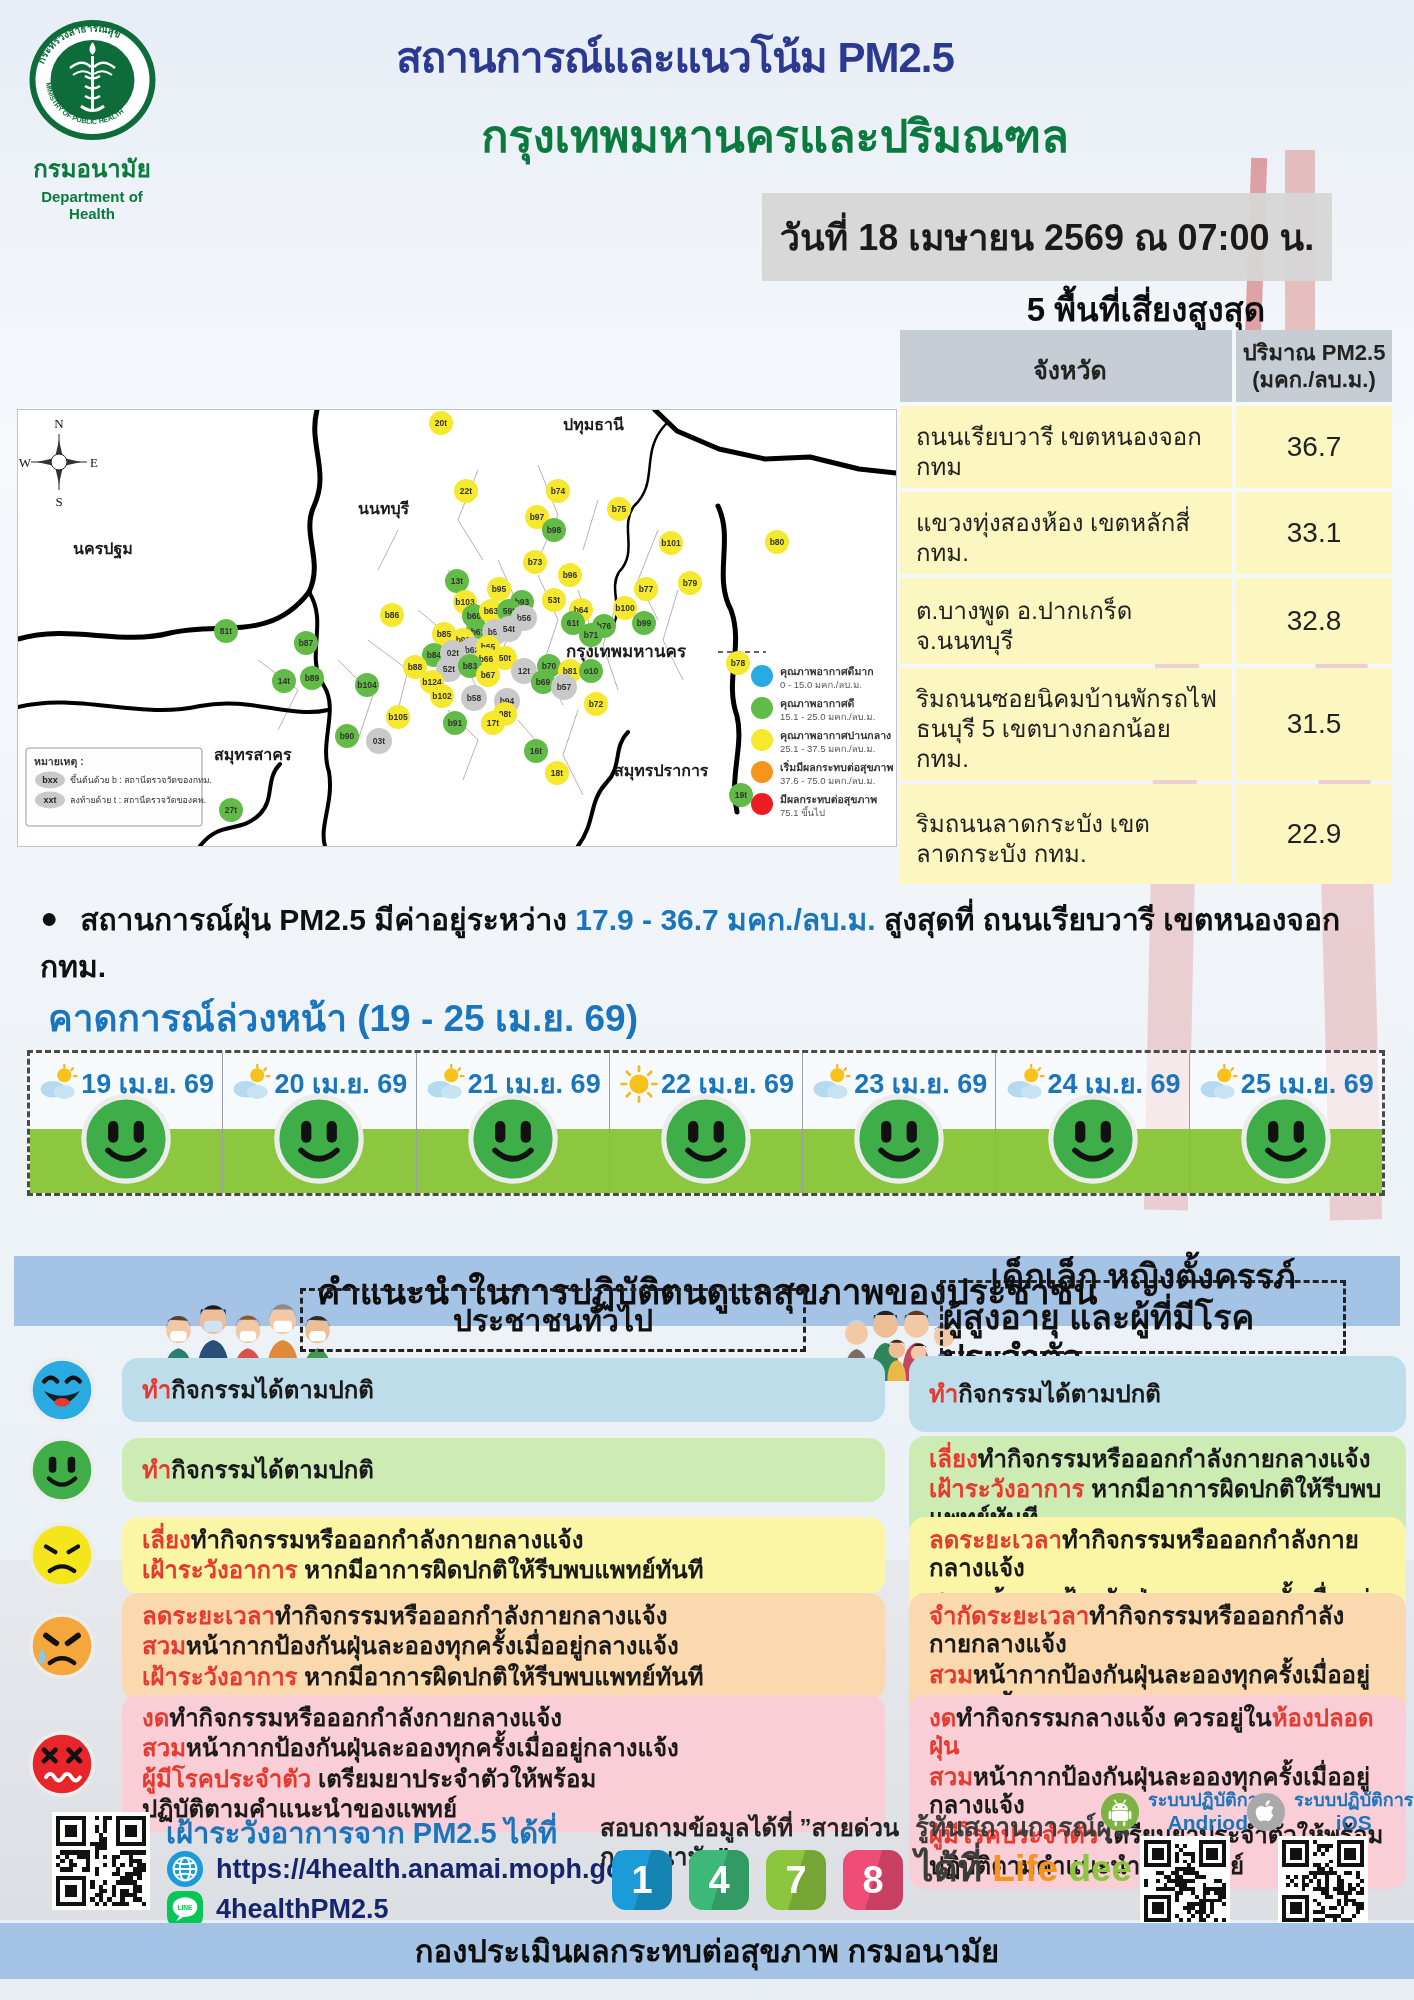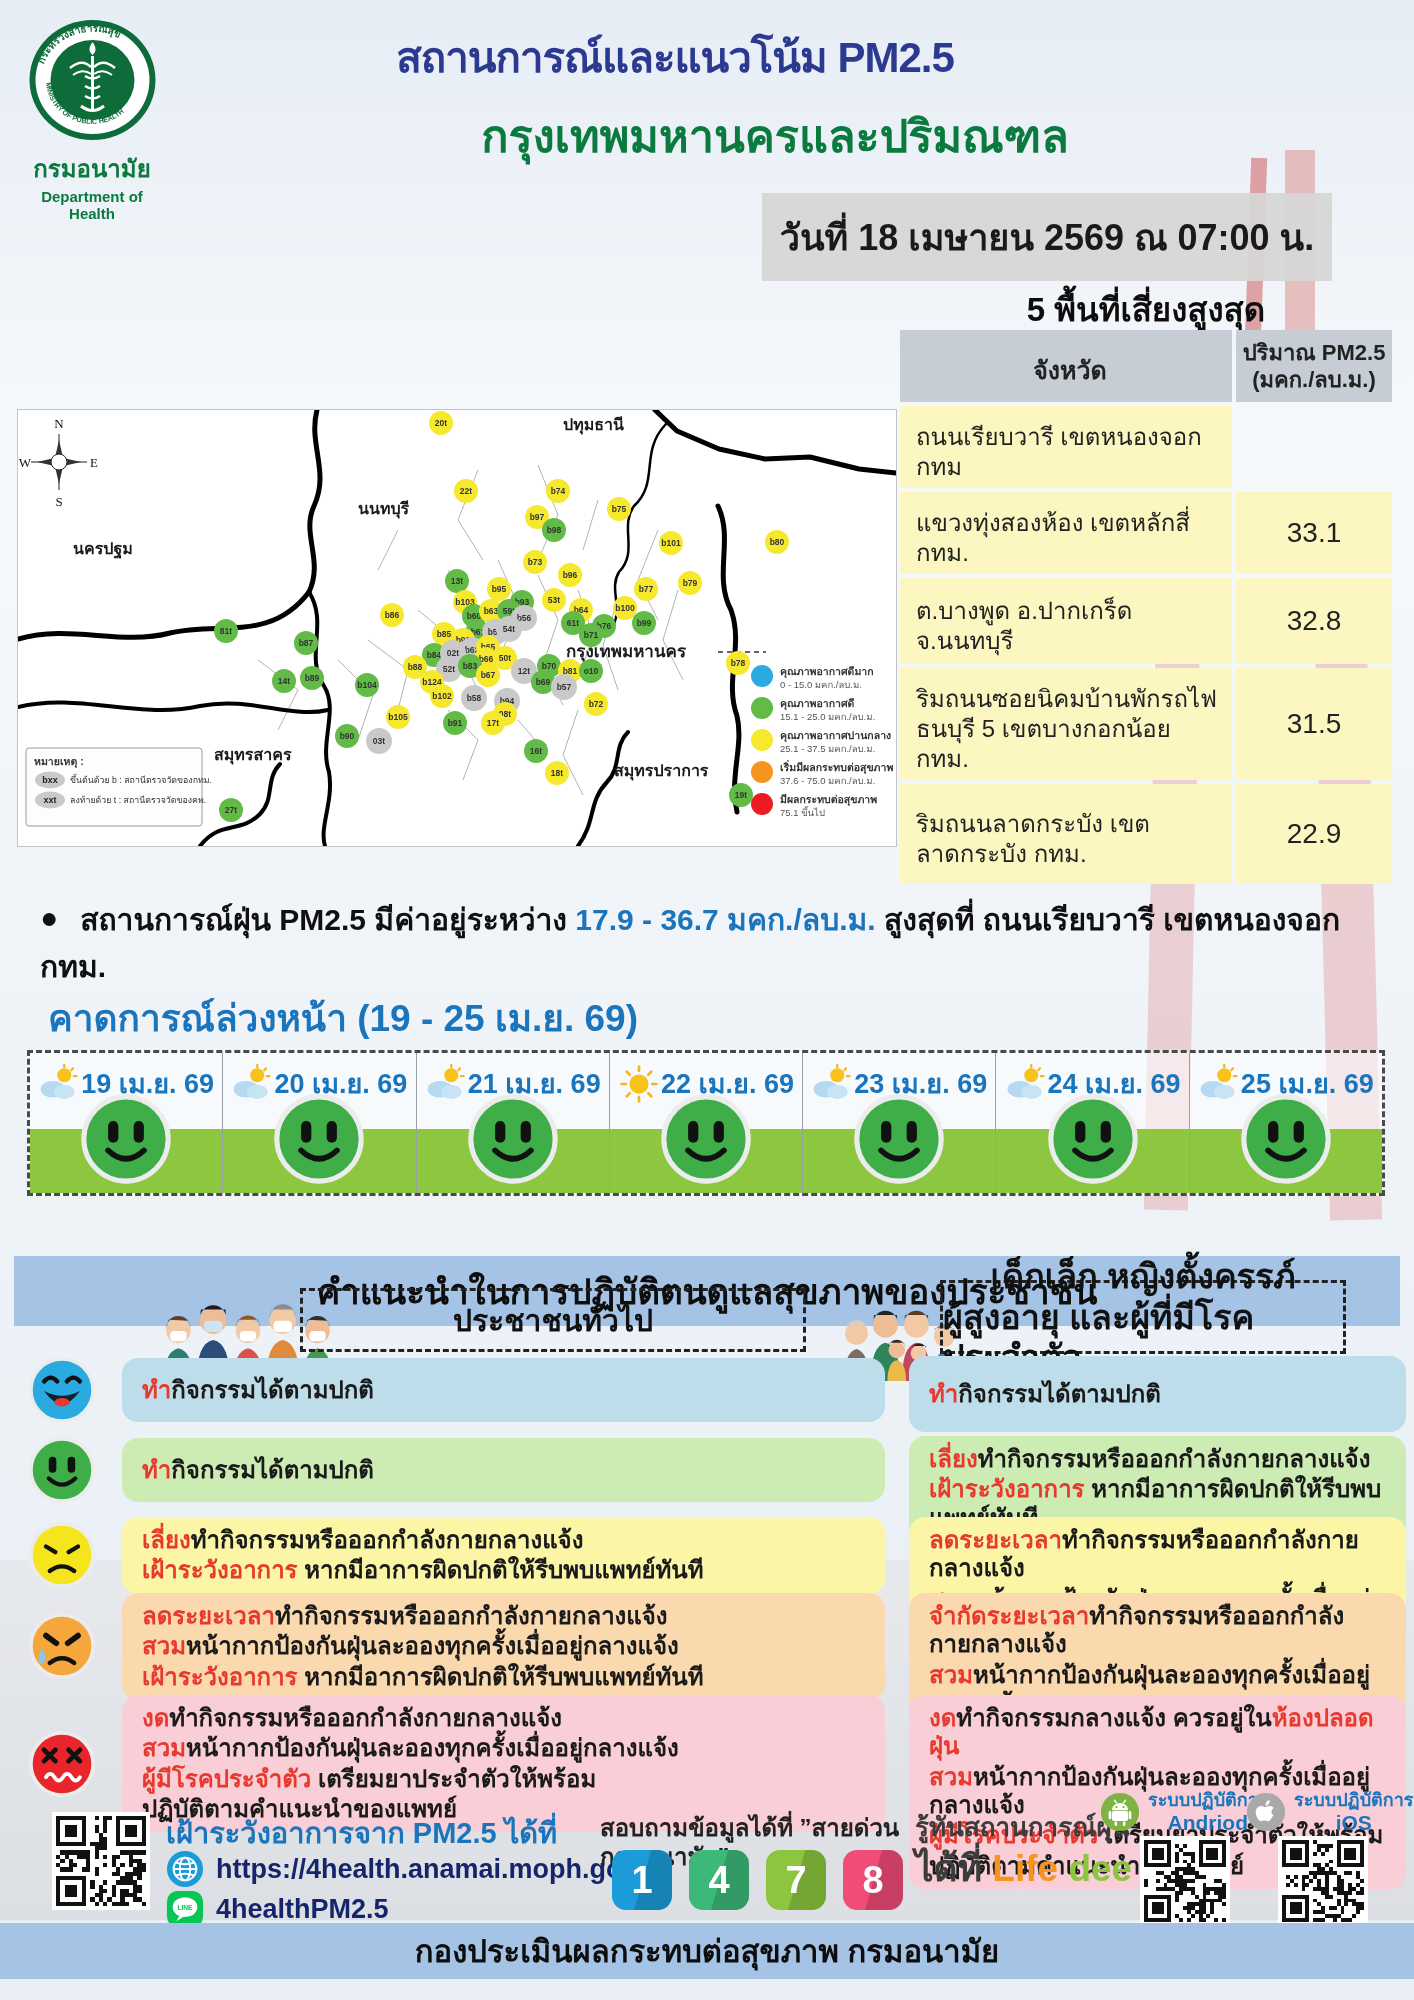--- a/index.html
+++ b/index.html
@@ -136,20 +136,21 @@
     <div class="t5-row t5-head" style="min-height:72px;">
       <div class="t5-area" style="min-height:72px;">จังหวัด</div>
       <div class="t5-val">
         <div>ปริมาณ PM2.5</div>
         <div>(มคก./ลบ.ม.)</div>
       </div>
     </div>
     <div id="t5-body">
         <div class="t5-row">
      <div class="t5-area" style="min-height:76px">ถนนเรียบวารี เขตหนองจอก กทม</div>
+     <div class="t5-val">36.7</div>
    </div>
         <div class="t5-row">
      <div class="t5-area" style="min-height:70px">แขวงทุ่งสองห้อง เขตหลักสี่ กทม.</div>
      <div class="t5-val">33.1</div>
    </div>
         <div class="t5-row">
      <div class="t5-area" style="min-height:86px">ต.บางพูด อ.ปากเกร็ด จ.นนทบุรี</div>
      <div class="t5-val">32.8</div>
    </div>
         <div class="t5-row">

